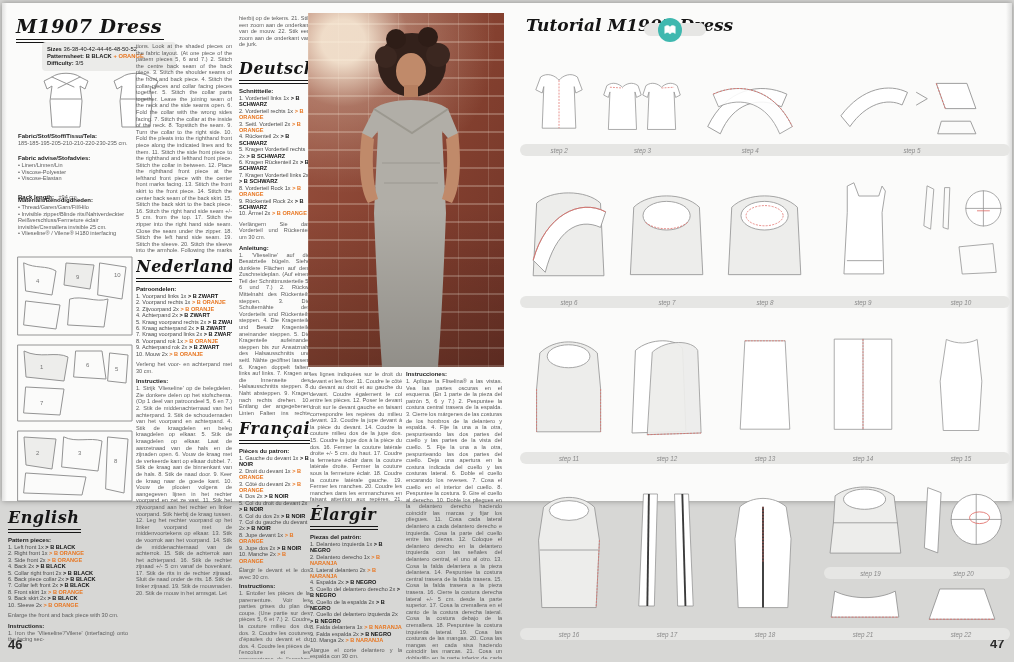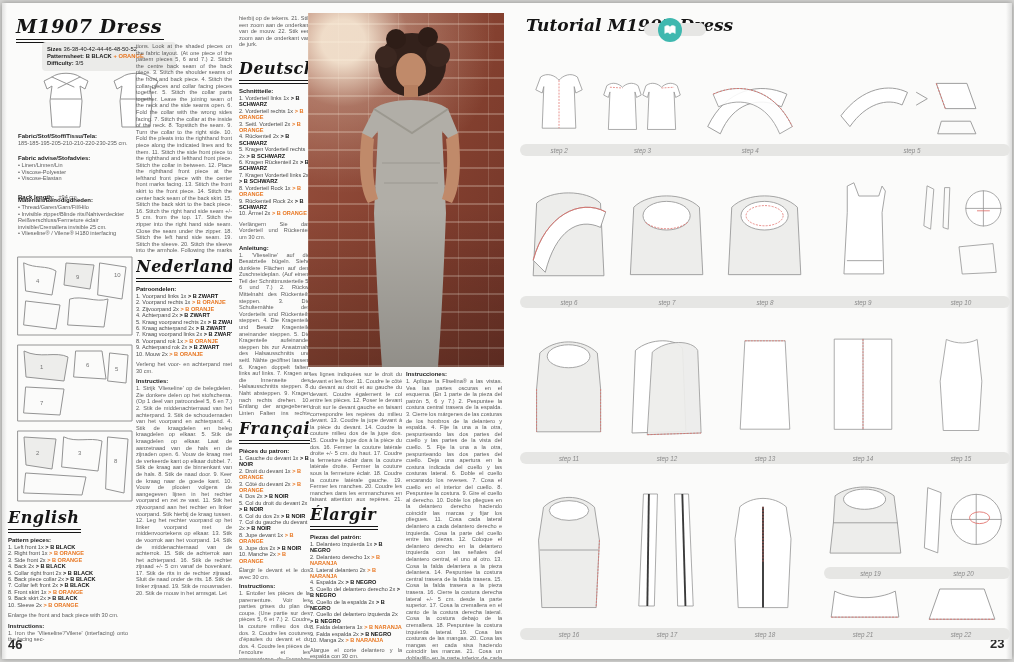--- a/index.html
+++ b/index.html
@@ -1,17 +1,17 @@
 <!DOCTYPE html>
 <html><head>
 <meta charset="utf-8">
 <style>
   html,body{margin:0;padding:0;width:1014px;height:662px;overflow:hidden;background:#d7d7d5;
     font-family:"Liberation Sans","DejaVu Sans",sans-serif;-webkit-font-smoothing:antialiased;}
-  #spread{position:absolute;left:2px;top:3px;width:1010px;height:656px;background:#fbfbfa;
+  #spread{position:absolute;left:2px;top:3px;width:1010px;height:498px;background:#fbfbfa;
     box-shadow:0 0 6px rgba(0,0,0,.35);}
   .edgeR{position:absolute;right:0;top:0;width:6px;height:100%;background:linear-gradient(270deg,rgba(0,0,0,.12),rgba(0,0,0,0));}
   .edgeL{position:absolute;left:0;top:0;width:5px;height:100%;background:linear-gradient(90deg,rgba(0,0,0,.10),rgba(0,0,0,0));}
 
   
   .script{font-family:"DejaVu Serif","Liberation Serif",serif;font-style:italic;font-weight:bold;color:#151515;}
   .lang-h{display:inline-block;border-bottom:4px double #151515;padding:0 2px 2px 0;margin-bottom:4px;font-size:16px;letter-spacing:.5px;}
   .t{font-size:5.6px;line-height:6.6px;color:#5c5c5c;text-align:justify;}
   .lbl{font-size:6px;line-height:7px;font-weight:bold;color:#1c1c1c;}
   .pi{font-size:5.6px;line-height:6.4px;color:#4a4a4a;white-space:nowrap;}
@@ -488,15 +488,15 @@
 
     <div class="stepbar" style="left:518px;top:625px;width:490px;">
 
     <span>step 16</span>
         <span>step 17</span>
         <span>step 18</span>
         <span>step 21</span>
         <span>step 22</span>
       </div>
 
-    <div class="abs pgnum" style="left:988px;top:633px;">23</div>
+    <div class="abs pgnum" style="left:988px;top:633px;">47</div>
   </div>
 </div>
 
 </body></html>

